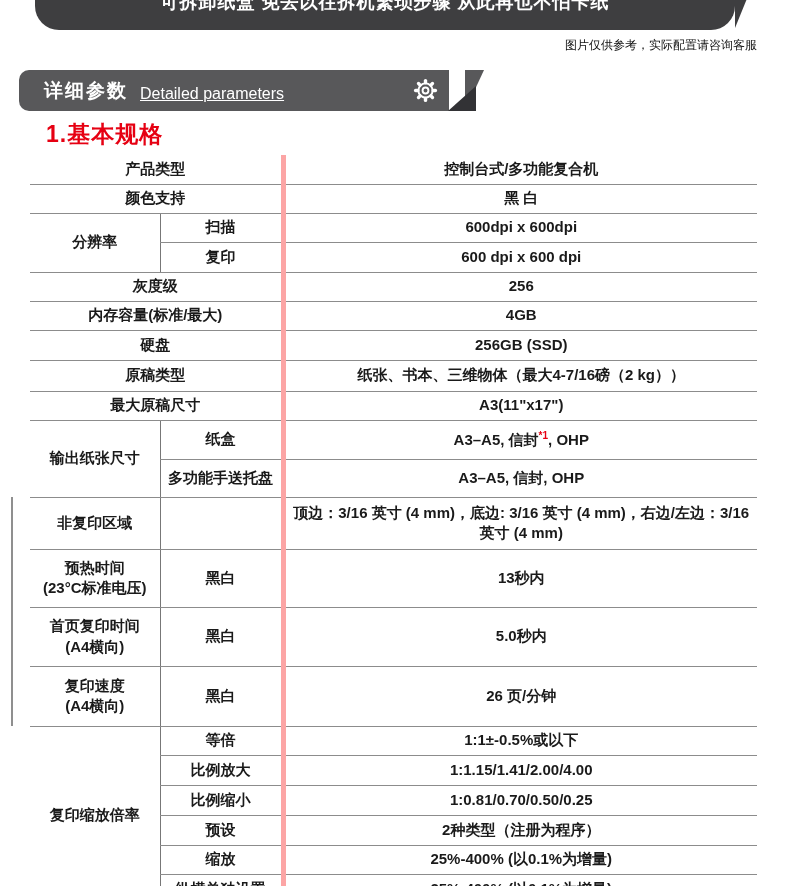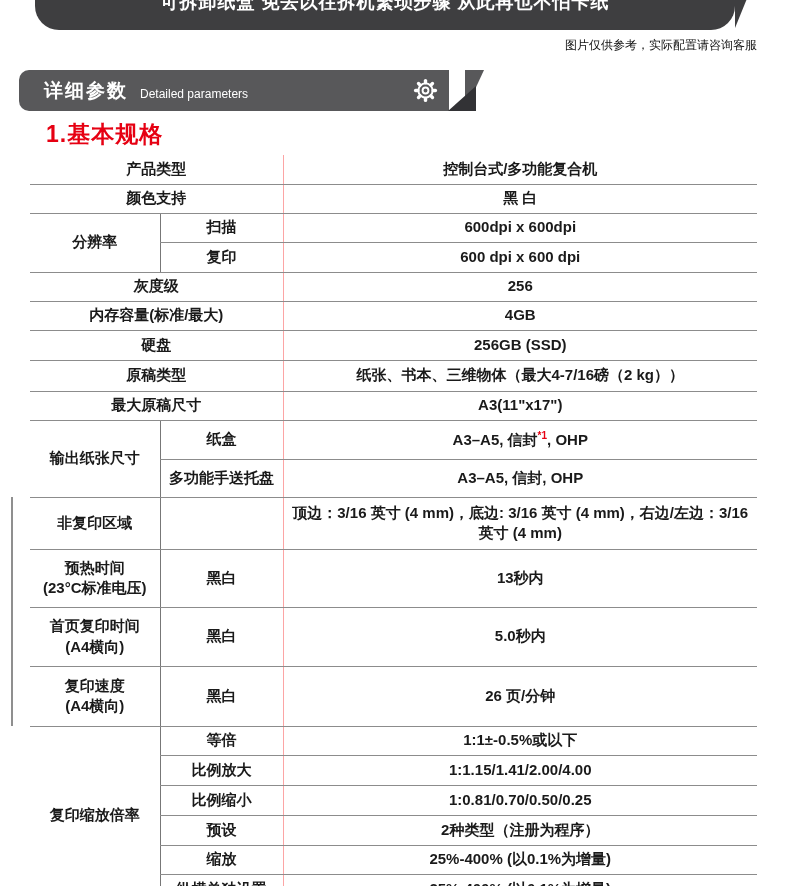--- a/index.html
+++ b/index.html
@@ -29,39 +29,39 @@
   }
   .banner-tip{
     position:absolute;left:465px;top:70px;width:19px;height:41px;background:#58585a;
     -webkit-clip-path:polygon(0 0,100% 0,0 100%);clip-path:polygon(0 0,100% 0,0 100%);
   }
   .banner-fold{
     position:absolute;left:448px;top:86px;width:28px;height:25px;background:#323235;
     -webkit-clip-path:polygon(100% 0,100% 100%,0 100%);clip-path:polygon(100% 0,100% 100%,0 100%);
   }
   .banner-title{color:#fff;font-size:19px;font-weight:bold;letter-spacing:2px;margin-left:25px;}
-  .banner-sub{color:#fff;font-size:12px;margin-left:12px;margin-top:6px;}
+  .banner-sub{color:#fff;font-size:16px;margin-left:12px;margin-top:6px;text-decoration:underline;}
   .gear{position:absolute;left:412px;top:77px;width:27px;height:27px;}
   
   .heading{
     position:absolute;left:46px;top:119px;color:#e60012;font-size:23px;font-weight:bold;
     letter-spacing:1px;
   }
   
   .spec-wrap{position:absolute;left:30px;top:155px;width:727px;}
   table.spec{border-collapse:collapse;width:727px;table-layout:fixed;font-size:15px;font-weight:600;}
   table.spec col.c1{width:130px;}
   table.spec col.c2{width:123px;}
   table.spec td{
     border-bottom:1px solid #8c8c8c;vertical-align:middle;line-height:1.35;
     padding:2px 6px;box-sizing:border-box;
   }
   td.lbl{text-align:center;padding-left:8px;white-space:pre-line;}
   td.mid{text-align:center;padding-left:8px;border-left:1px solid #777;}
-  td.val{text-align:center;border-left:1px solid #fca5a5;padding:2px 12px;}
+  td.val{text-align:center;border-left:5px solid #fca5a5;padding:2px 12px;}
   .sup{color:#e60012;font-size:10px;vertical-align:super;font-weight:bold;}
   
   .left-rule{position:absolute;left:11px;top:497px;width:2px;height:229px;background:#8f8f8f;}
 </style>
 </head>
 <body>
 
 <div class="topbar">
   <span class="bar-text">可拆卸纸盒 免去以往拆机繁琐步骤 从此再也不怕卡纸</span>
 </div>

